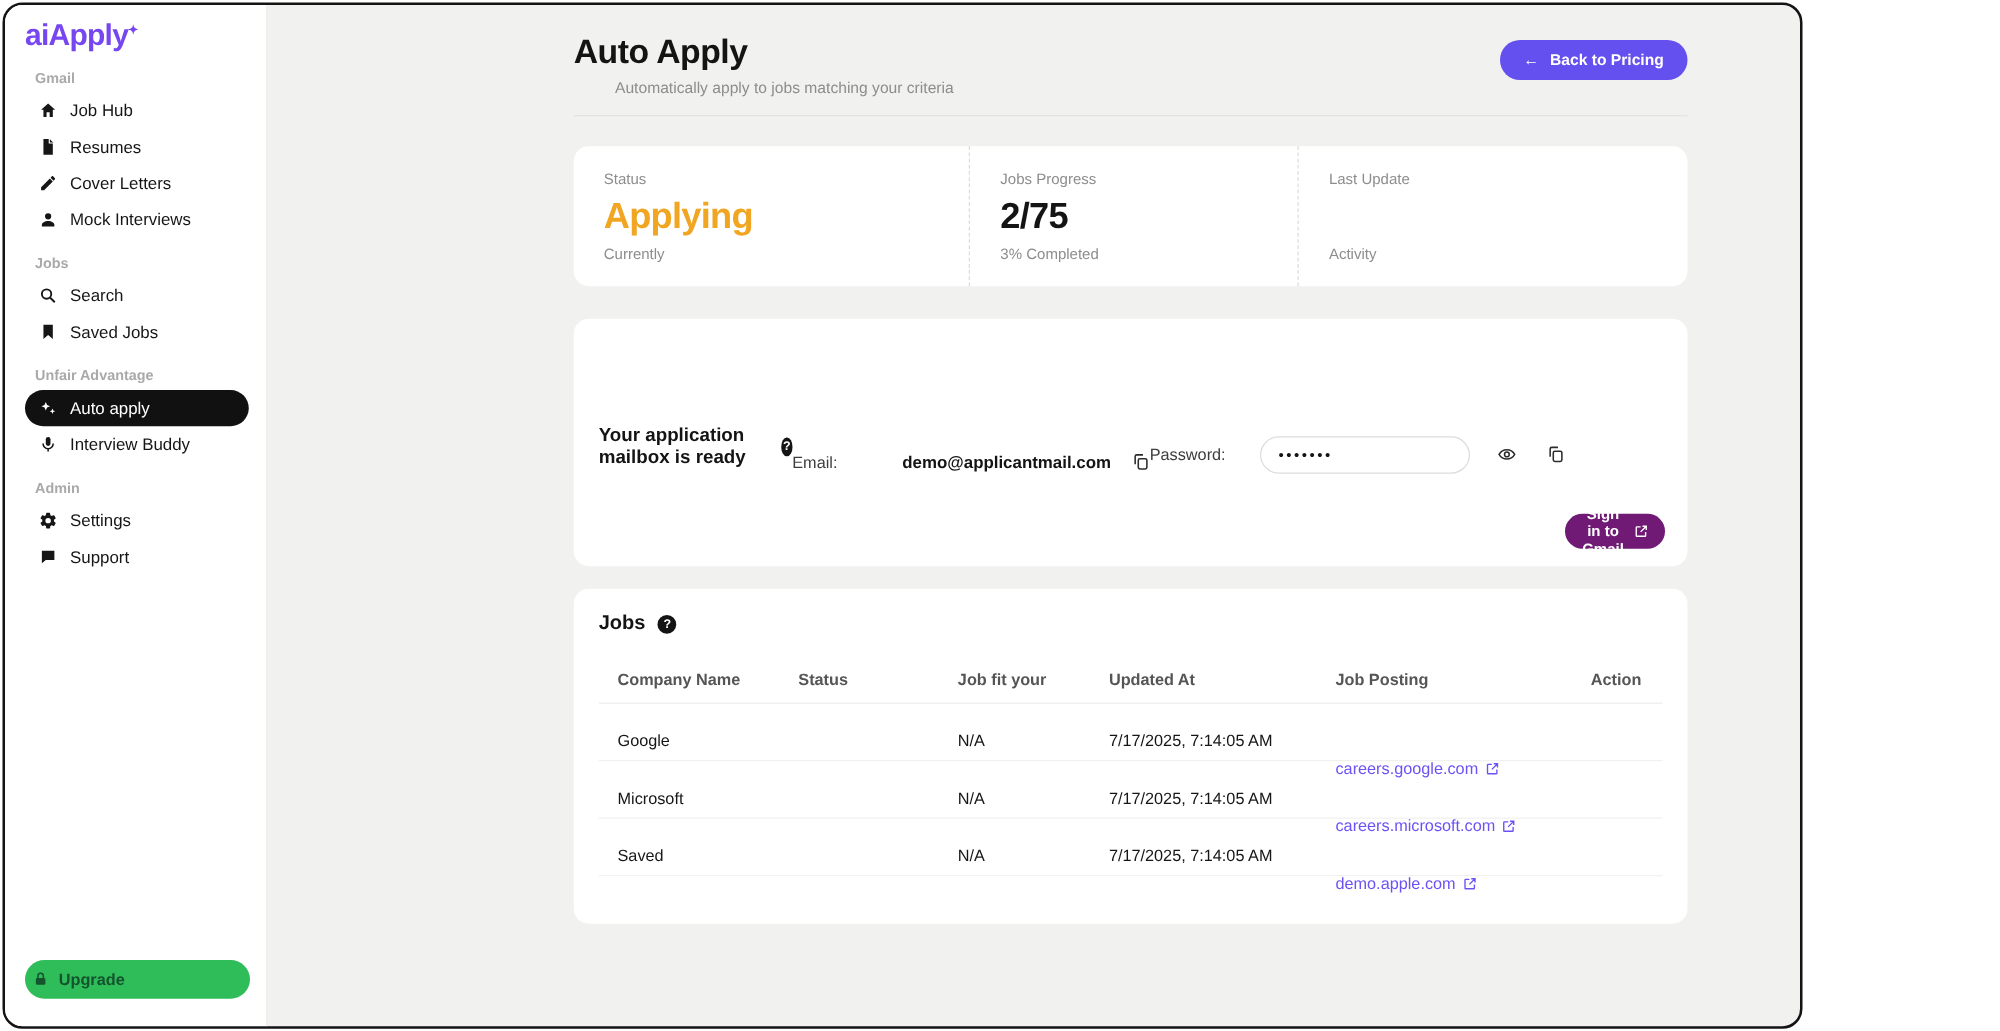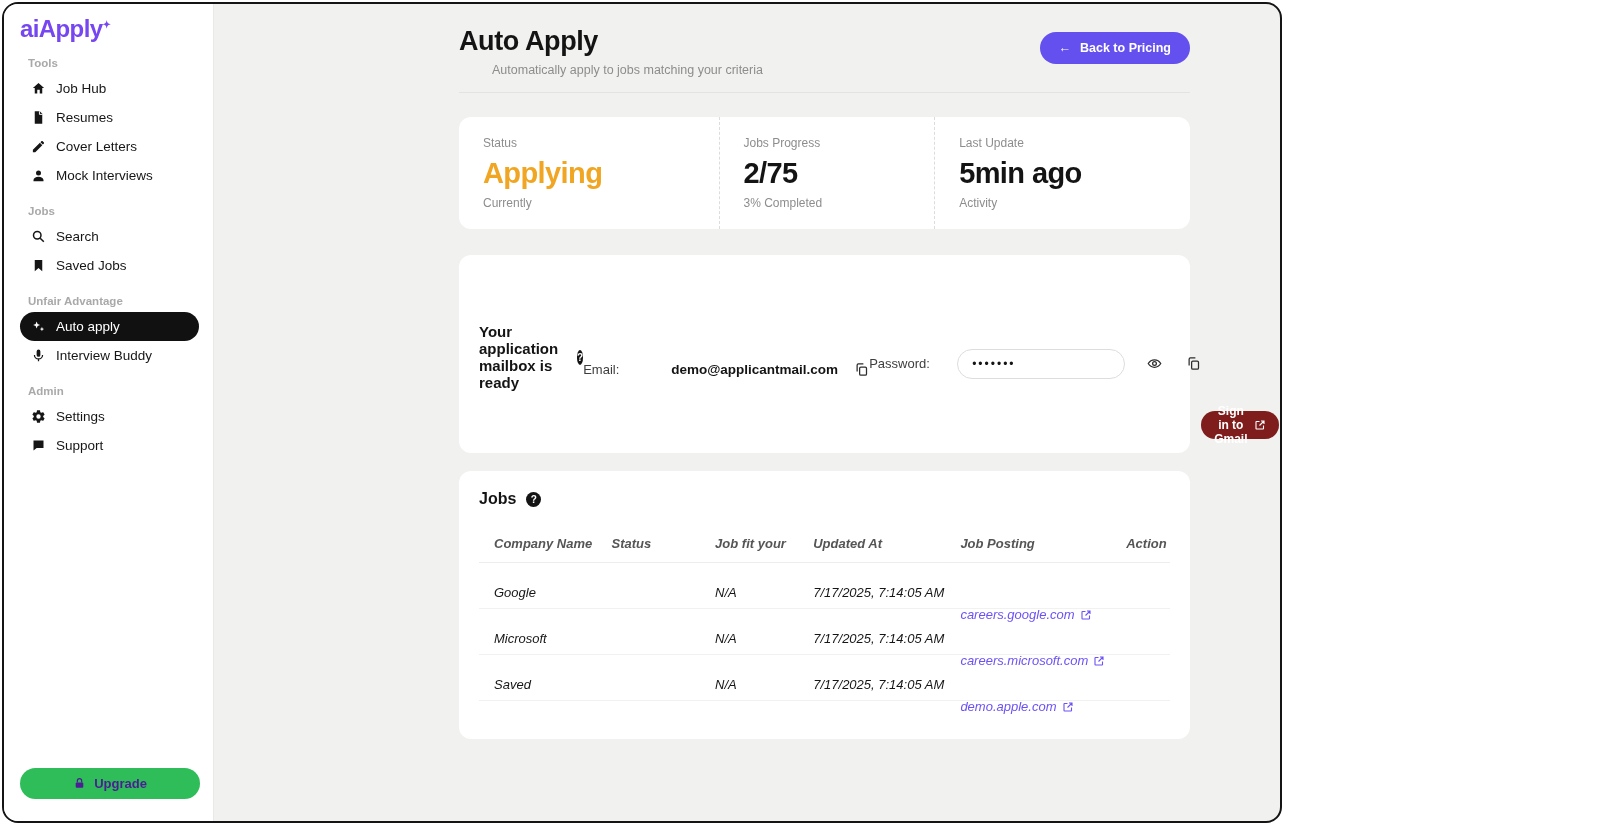--- a/index.html
+++ b/index.html
@@ -1,34 +1,34 @@
 <!DOCTYPE html>
 <html><head>
 <meta charset="utf-8">
 <style>
   * { box-sizing: border-box; }
   html,body { margin:0; padding:0; background:#fff; font-family:"Liberation Sans",sans-serif; }
-  .page { position:relative; width:1280px; height:821px; margin:2px; background:#f1f1ef;
+  .page { position:relative; width:1440px; height:821px; margin:2px; background:#f1f1ef;
           border:2px solid #141414; border-radius:16px; overflow:hidden; }
 
   
   .sidebar { position:absolute; left:0; top:0; bottom:0; width:210px; background:#fff;
              border-right:1px solid #e9e9e7; padding:12px 14px 22px 16px;
              display:flex; flex-direction:column; }
   .logo { font-size:24px; font-weight:800; color:#7646f0; letter-spacing:-0.6px; line-height:1.1; }
   .logo sup { font-size:10px; vertical-align:super; }
   .section-label { margin:15px 0 5px 8px; font-size:11.5px; color:#a9a9a9; font-weight:600; }
   .nav-item { display:flex; align-items:center; gap:10px; height:29px; padding:0 11px;
               border-radius:15px; font-size:13.5px; color:#161616; font-weight:500; cursor:pointer; }
   .nav-item .nicon { width:15px; height:15px; flex:none; display:flex; align-items:center; }
   .nav-item svg { width:15px; height:15px; }
   .nav-item.active { background:#111; color:#fff; }
   .upgrade-btn { margin-top:auto; width:180px; height:31px; border:none; border-radius:16px;
-                 background:#2ebd59; color:#4c1d95; font-family:inherit; font-size:13px; font-weight:700;
-                 display:flex; align-items:center; justify-content:center; gap:8px; cursor:pointer; }
+                 background:#2ebd59; color:#14532d; font-family:inherit; font-size:13px; font-weight:700;
+                 display:flex; align-items:center; gap:8px; cursor:pointer; }
   .upgrade-btn svg { width:13px; height:13px; }
 
   
   .main { position:absolute; left:210px; right:0; top:0; bottom:0; padding:22px 90px 0 245px; }
   .header-row { display:flex; justify-content:space-between; align-items:flex-start; }
   .page-title { font-size:27px; font-weight:700; color:#141414; letter-spacing:-0.4px; }
   .page-subtitle { margin-top:6px; font-size:12.5px; color:#8d8d8d;margin-left:33px; }
   .back-btn { margin-top:6px; height:32px; padding:0 19px; border:none; border-radius:16px;
               background:#6450ee; color:#fff; font-family:inherit; font-size:12.5px; font-weight:700;
               display:flex; align-items:center; gap:9px; cursor:pointer; }
@@ -51,45 +51,45 @@
   .field-row.email { margin-top:24px; }
   .field-row.password { margin-top:13px; }
   .field-label { width:88px; font-size:13px; color:#3d3d3d; }
   .email-value { font-size:13.5px; font-weight:700; color:#141414; }
   .icon-btn { background:none; border:none; padding:0; margin-left:16px; color:#2c2c2c; cursor:pointer;
               display:flex; align-items:center; }
   .icon-btn svg { width:15px; height:15px; }
   .password-input { width:168px; height:30px; border:1px solid #ddd; border-radius:15px;
                     padding:0 14px; font-family:inherit; font-size:12px; letter-spacing:2px; color:#141414; outline:none; }
   .gmail-row { margin-top:auto; display:flex; justify-content:flex-end; }
-  .gmail-btn { height:28px; padding:0 13px; border:none; border-radius:14px; background:#7f1d1d;
+  .gmail-btn { height:28px; padding:0 13px; border:none; border-radius:14px; background:#701a75;
                color:#fff; font-family:inherit; font-size:12px; font-weight:700; display:flex;
                align-items:center; gap:7px; cursor:pointer; }
   .gmail-btn svg, .job-link svg { width:12px; height:12px; }
 
   .jobs-card { margin-top:18px; background:#fff; border-radius:12px; height:268px; padding:19px 20px 0; }
   .jobs-title-row { display:flex; align-items:center; gap:10px; font-size:16px; font-weight:700; color:#141414; }
   .table { margin-top:17px; }
-  .trow { display:grid; grid-template-columns:17% 15% 14.2% 21.3% 24% 8.5%; align-items:center;font-style:italic; }
+  .trow { display:grid; grid-template-columns:17% 15% 14.2% 21.3% 24% 8.5%; align-items:center; }
   .trow > div { padding-left:15px; }
   .thead { height:38px; border-bottom:1px solid #ededec; }
   .thead > div { font-size:13px; color:#555; font-weight:600; }
   .tdata { height:46px; border-bottom:1px solid #f1f1f0; font-size:13px; color:#161616; }
   .job-link { color:#6c52f5; font-weight:500; text-decoration:none; display:inline-flex;
               align-items:center; gap:5px; font-size:13px; cursor:pointer;margin-top:44px; }
 </style>
 </head>
 <body>
 
 <div class="page">
 
   <aside class="sidebar">
     <div class="logo"><span>aiApply</span><sup>✦</sup></div>
 
-    <div class="section-label">Tools</div>
+    <div class="section-label">Gmail</div>
     <div class="nav-item">
       <span class="nicon">
           <svg viewBox="0 0 24 24" fill="currentColor">
             <path d="M12 3l9 8h-3v9h-4v-6h-4v6H6v-9H3z"></path>
           </svg>
         </span>
       <span>Job Hub</span>
     </div>
     <div class="nav-item">
       <span class="nicon">
@@ -206,21 +206,20 @@
         <div class="stat-value amber">Applying</div>
         <div class="stat-sub">Currently</div>
       </div>
       <div class="stat-col c2">
         <div class="stat-label">Jobs Progress</div>
         <div class="stat-value">2/75</div>
         <div class="stat-sub">3% Completed</div>
       </div>
       <div class="stat-col c3">
         <div class="stat-label">Last Update</div>
-        <div class="stat-value">5min ago</div>
         <div class="stat-sub">Activity</div>
       </div>
     </section>
 
     <section class="mailbox-card">
       <div class="card-title-row">
         <span>Your application mailbox is ready</span>
         <span class="help-badge">?</span>
       </div>
       <div class="field-row email">

